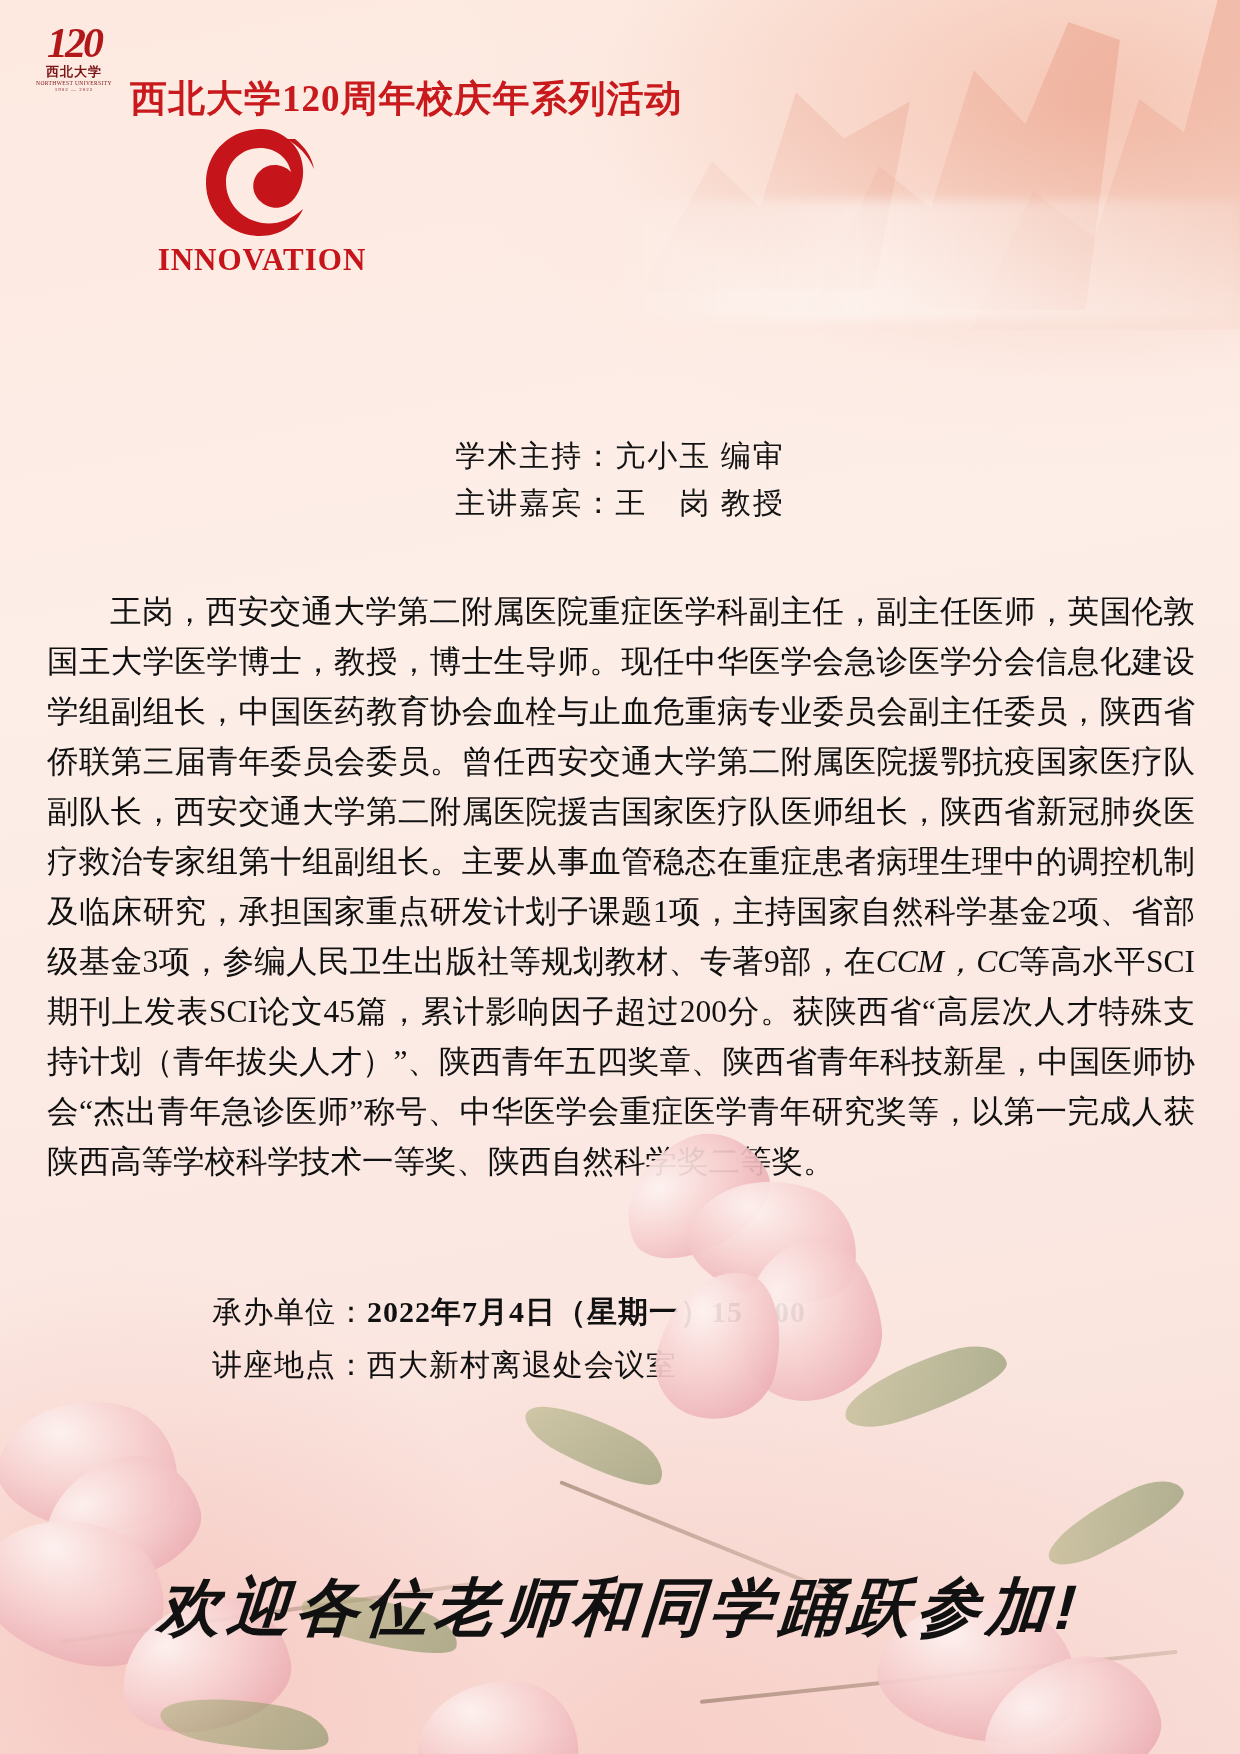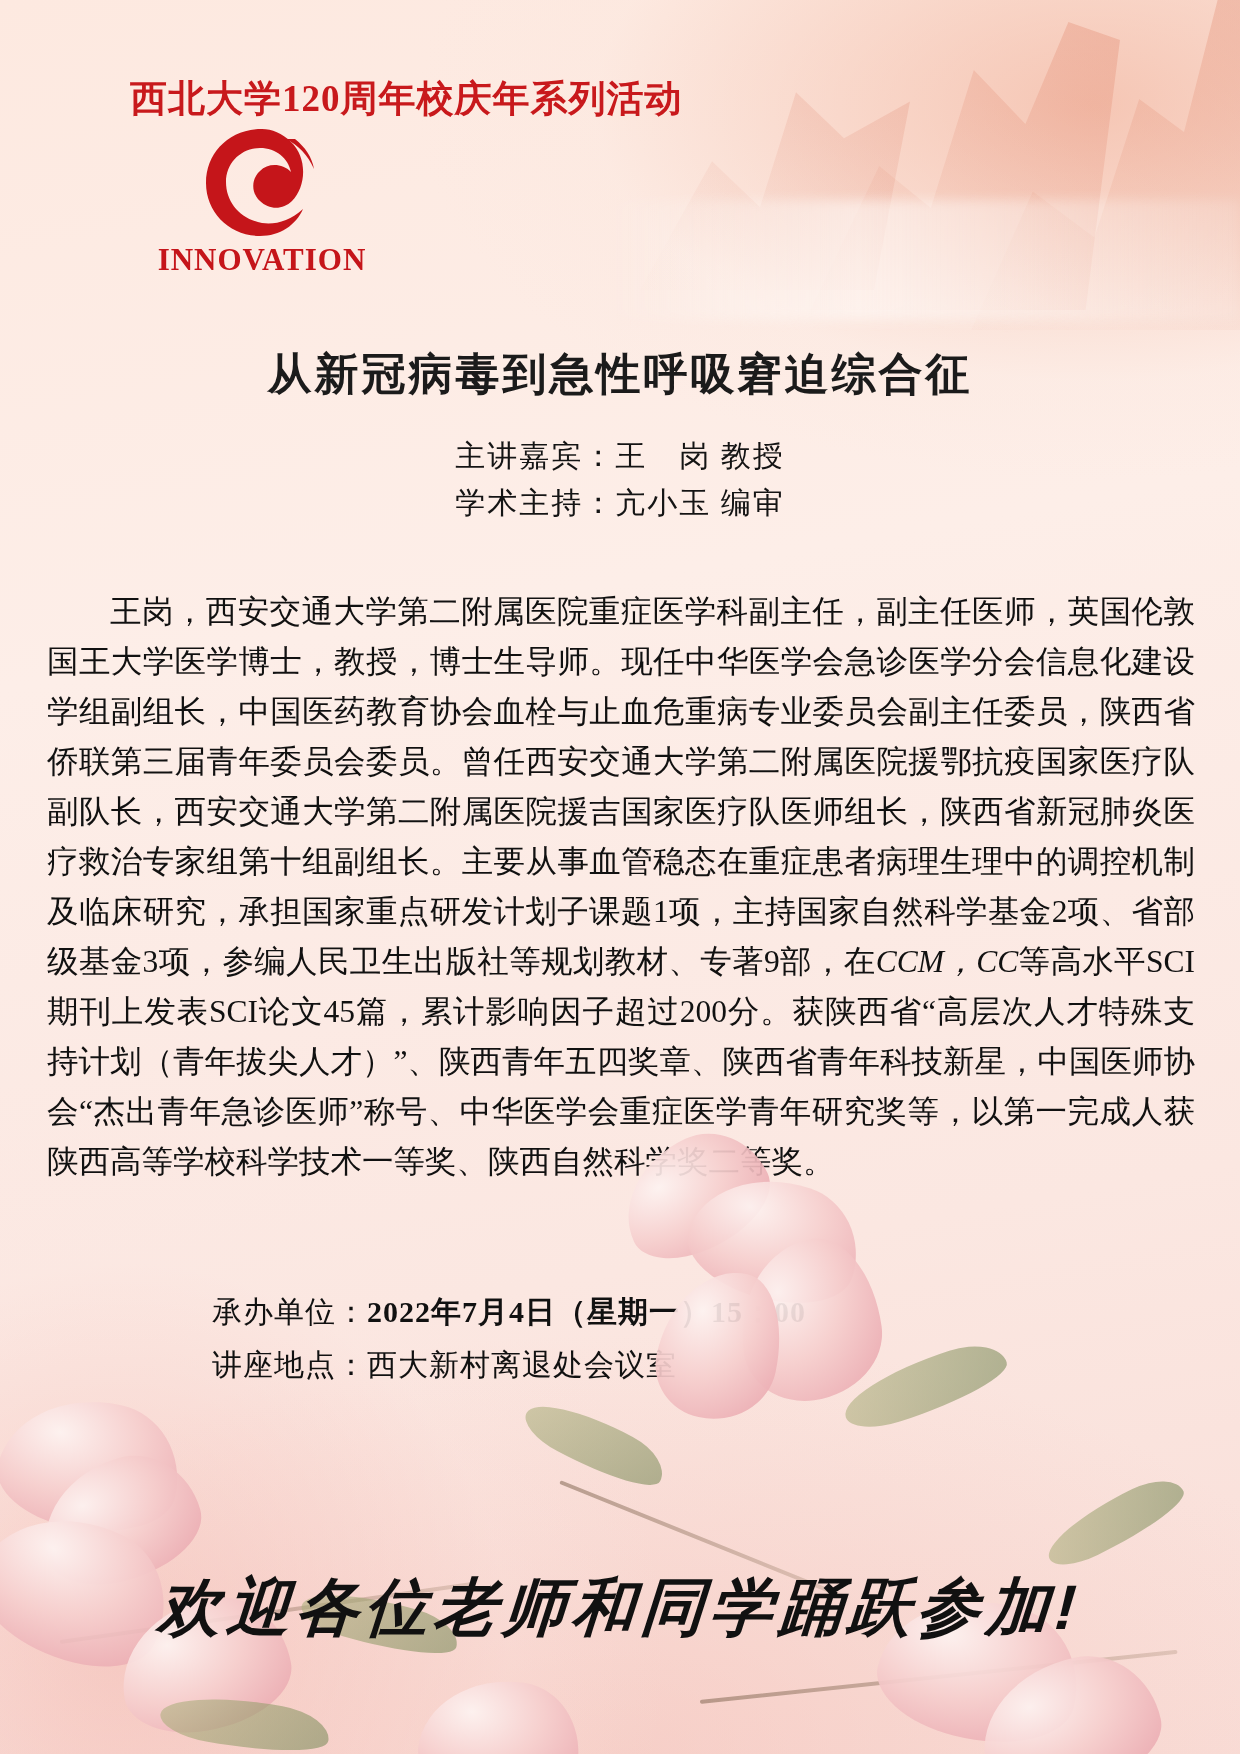--- a/index.html
+++ b/index.html
@@ -226,42 +226,47 @@
 </head>
 <body>
 
 <div id="poster">
 
   <div class="mountain mtn1"></div>
   <div class="mountain mtn2"></div>
   <div class="mountain mtn3"></div>
   <div class="cloudstrip"></div>
 
+  <div class="wnu-logo">
+    <div class="num120">120</div>
+    <div class="cn">西北大学</div>
+    <div class="en">NORTHWEST UNIVERSITY</div>
+    <div class="yr">1902 — 2022</div>
+  </div>
 
   <div class="anniv-title">西北大学120周年校庆年系列活动</div>
 
   <div class="innov-wrap">
     <div class="innov-mark">
       <svg viewBox="0 0 120 115" width="120" height="115" aria-hidden="true">
         <path d="M60 4 C27 4 4 28 4 58 C4 88 28 111 58 111 C78 111 94 100 101 84 C88 96 73 100 60 98 C38 94 24 77 24 57 C24 38 39 23 58 23 C74 23 86 33 89 47 C80 38 66 38 58 46 C49 54 49 68 58 76 C67 85 81 85 90 76 C104 62 106 33 89 17 C80 8 70 4 60 4 Z" fill="#c5151a"></path>
         <path d="M93 14 C103 22 110 32 112 44 C106 30 96 20 84 14 Z" fill="#c5151a"></path>
       </svg>
     </div>
     <div class="innov-word">INNOVATION</div>
   </div>
 
 
-  <div class="lecture-title">从新冠病毒到急性呼吸窘迫综合征</div>
 
   <div class="speaker-lines">
     <div>
+      <span>学术主持：</span><span>亢小玉  编审</span>
+    </div>
+    <div>
       <span>主讲嘉宾：</span><span>王　岗  教授</span>
-    </div>
-    <div>
-      <span>学术主持：</span><span>亢小玉  编审</span>
     </div>
   </div>
 
   <div class="bio"><span>王岗，西安交通大学第二附属医院重症医学科副主任，副主任医师，英国伦敦国王大学医学博士，教授，博士生导师。现任中华医学会急诊医学分会信息化建设学组副组长，中国医药教育协会血栓与止血危重病专业委员会副主任委员，陕西省侨联第三届青年委员会委员。曾任西安交通大学第二附属医院援鄂抗疫国家医疗队副队长，西安交通大学第二附属医院援吉国家医疗队医师组长，陕西省新冠肺炎医疗救治专家组第十组副组长。主要从事血管稳态在重症患者病理生理中的调控机制及临床研究，承担国家重点研发计划子课题1项，主持国家自然科学基金2项、省部级基金3项，参编人民卫生出版社等规划教材、专著9部，在</span><i>CCM，CC</i><span>等高水平SCI期刊上发表SCI论文45篇，累计影响因子超过200分。获陕西省“高层次人才特殊支持计划（青年拔尖人才）”、陕西青年五四奖章、陕西省青年科技新星，中国医师协会“杰出青年急诊医师”称号、中华医学会重症医学青年研究奖等，以第一完成人获陕西高等学校科学技术一等奖、陕西自然科学奖二等奖。</span></div>
 
   <div class="info">
     <div class="info-row bold">
       <span class="lbl">承办单位：</span><span class="val">2022年7月4日（星期一）15：00</span>
     </div>
     <div class="info-row">

